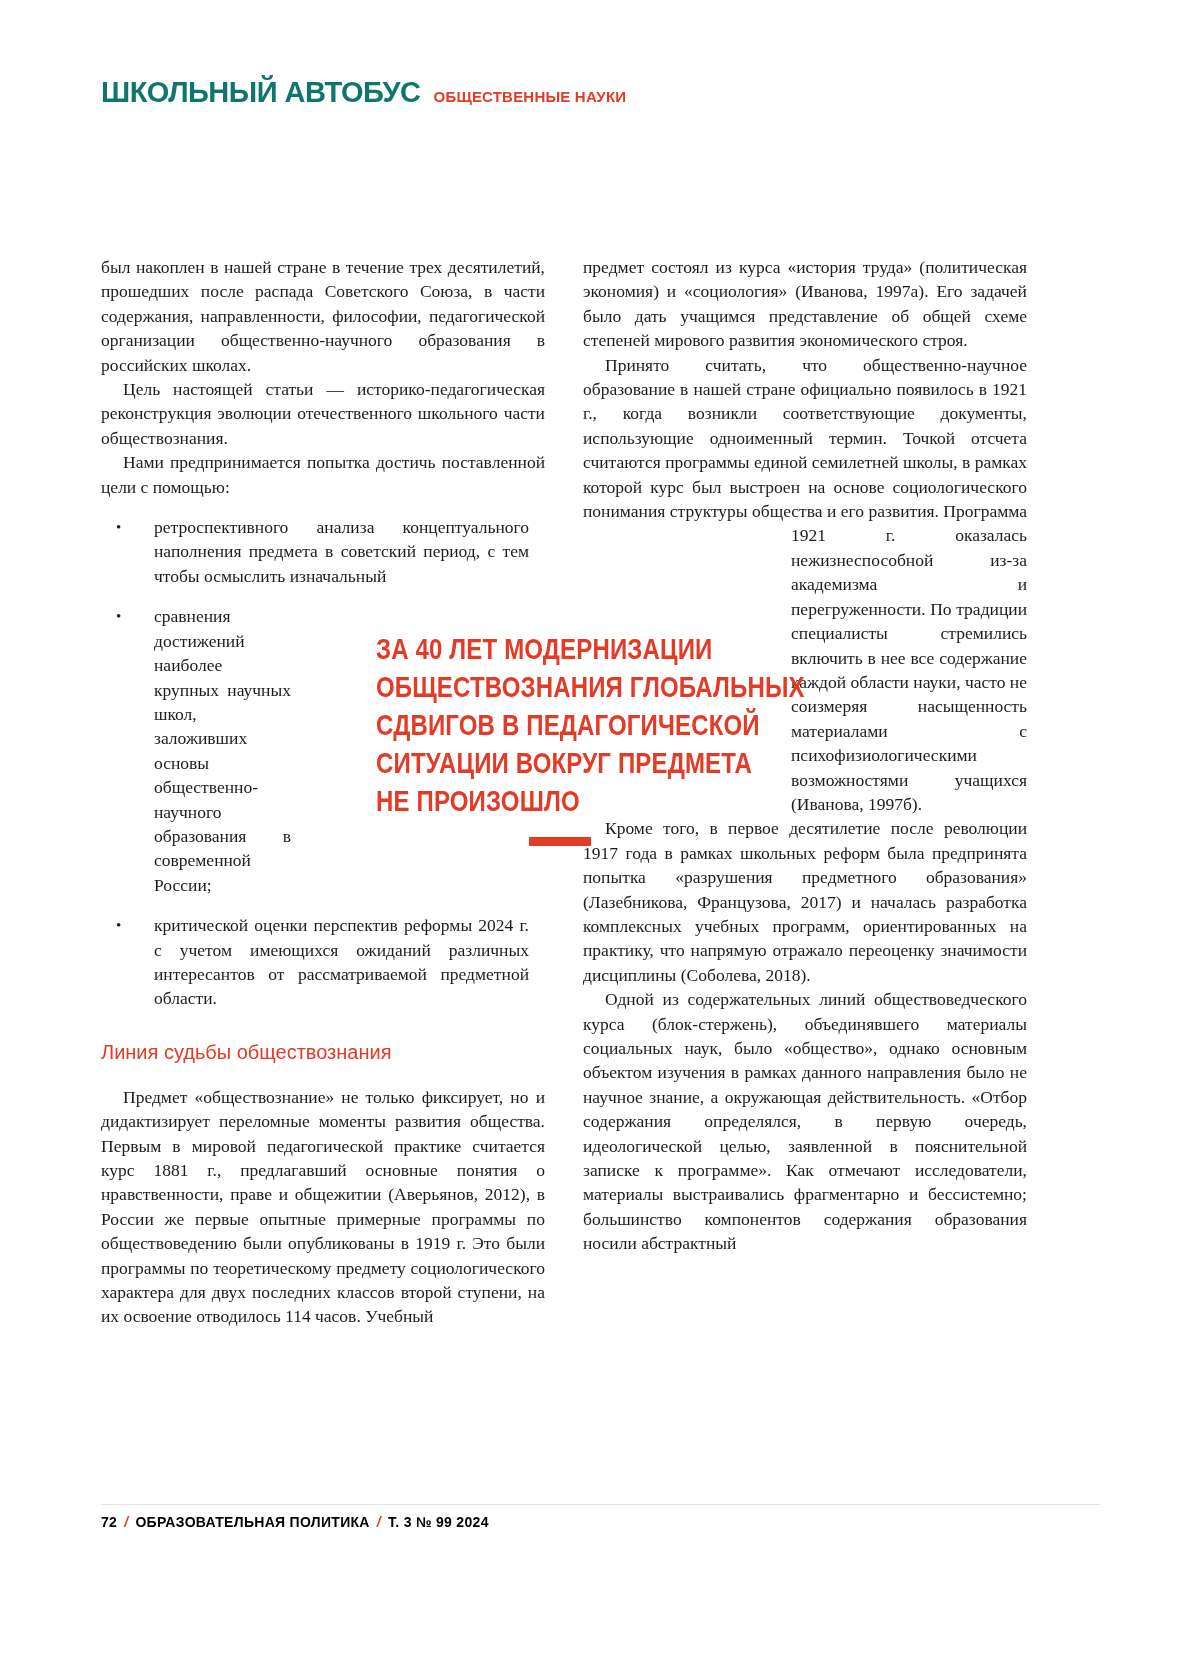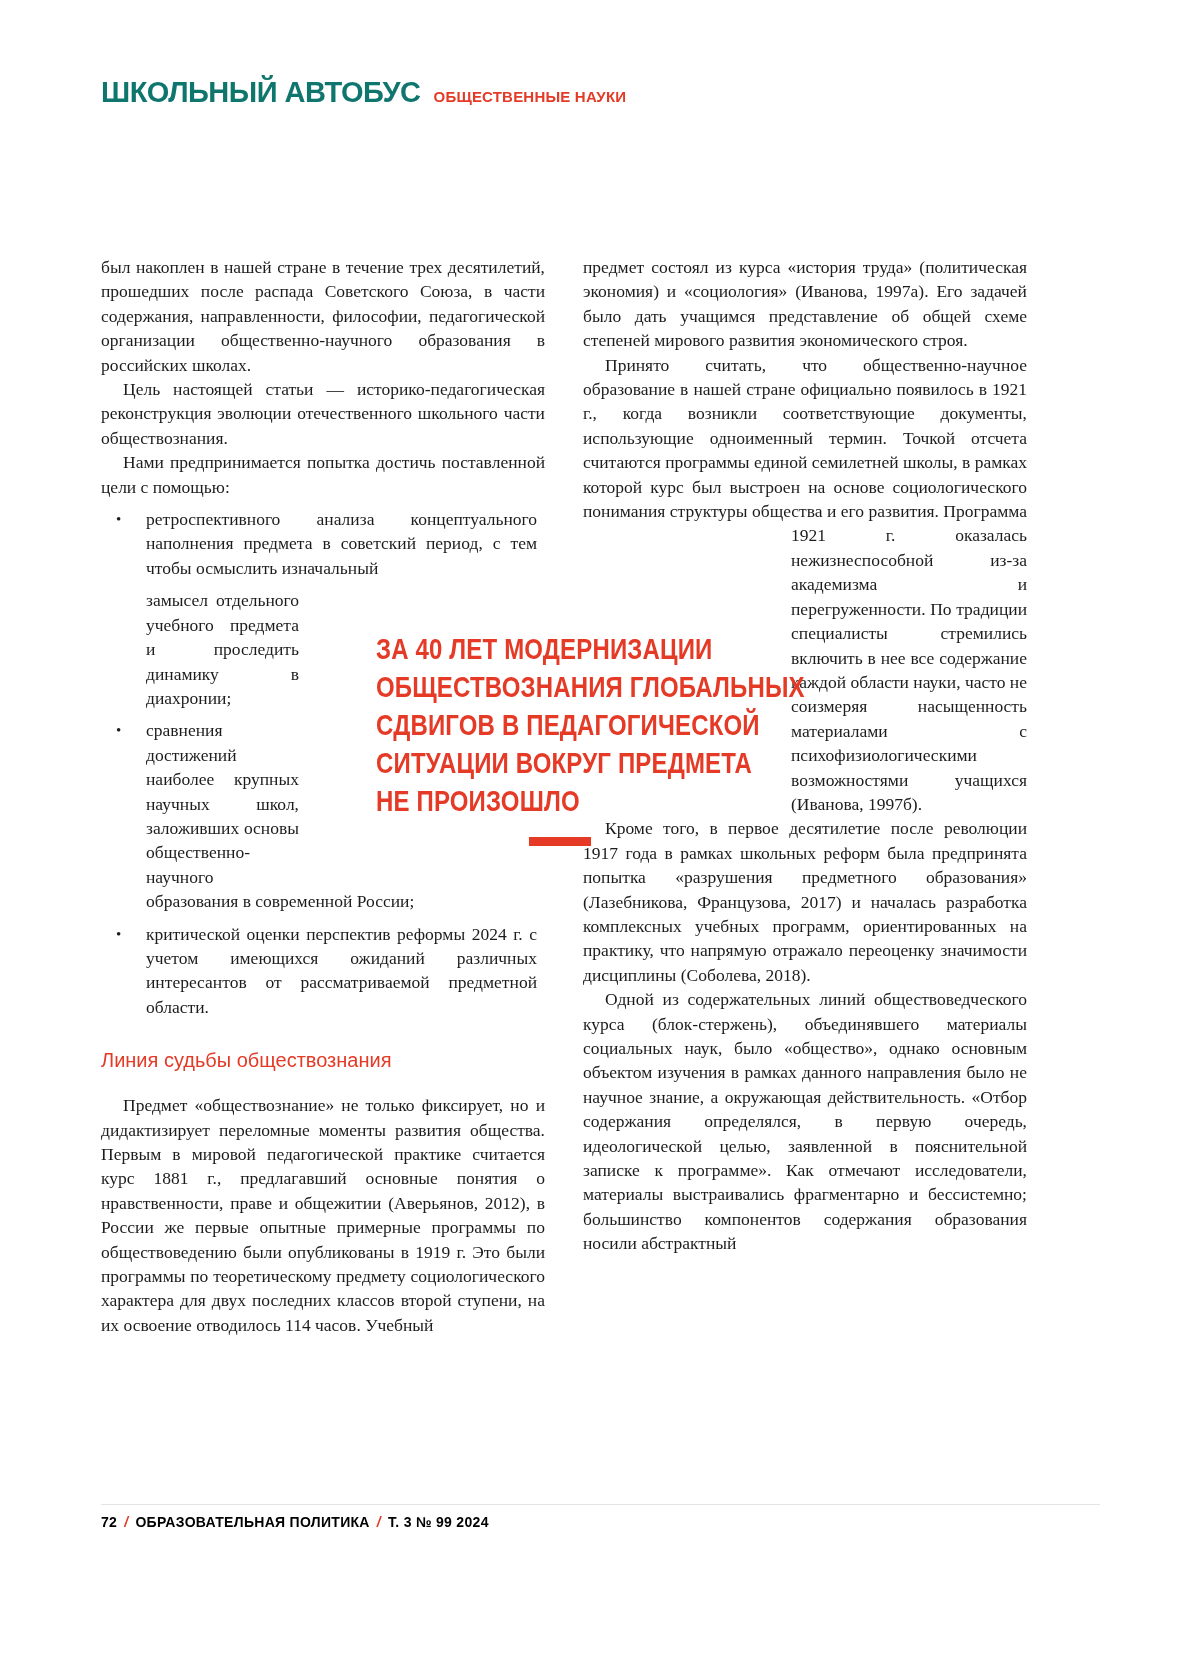--- a/index.html
+++ b/index.html
@@ -48,21 +48,21 @@
     line-height: 24.4px;
     text-align: justify;
   }
   .para { margin: 0; }
   .para.indent { text-indent: 22px; }
   .para.flush-last { text-align-last: justify; }
 
   
   .bullet { position: relative; padding-left: 37px; }
   .marker { position: absolute; left: 15px; top: 0; font-size: 15px; }
-  .btext { margin: 8px; }
+  .btext { margin: 16px; }
 
   
   .spacer-l { float: right; width: 238px; height: 284px; }
   .spacer-r { float: left; width: 208px; height: 286px; }
 
   
   .subhead {
     font-family: "Liberation Sans", sans-serif;
     font-weight: 400;
     font-size: 20px;
@@ -131,21 +131,21 @@
   <div class="columns">
 
     <div class="col">
       <p class="para">был накоплен в нашей стране в течение трех десятилетий, прошедших после распада Советского Союза, в части содержания, направленности, философии, педагогической организации общественно-научного образования в российских школах.</p>
       <p class="para indent">Цель настоящей статьи — историко-педагогическая реконструкция эволюции отечественного школьного части обществознания.</p>
       <p class="para indent">Нами предпринимается попытка достичь поставленной цели с помощью:</p>
 
       <div class="bullet">
         <span class="marker">•</span>
         <div class="btext">ретроспективного анализа концептуального наполнения предмета в советский период, с тем чтобы осмыслить изначальный</div>
-        <div class="btext"><span class="spacer-l"></span><span>замысел отдельного учебного предмета и проследить динамику в диахронии;</span></div>
+        <div class="btext"><span class="spacer-l"></span></div>
       </div>
 
       <div class="bullet">
         <span class="marker">•</span>
         <div class="btext">сравнения достижений наиболее крупных научных школ, заложивших основы общественно-научного образования в современной России;</div>
       </div>
 
       <div class="bullet">
         <span class="marker">•</span>
         <div class="btext">критической оценки перспектив реформы 2024 г. с учетом имеющихся ожиданий различных интересантов от рассматриваемой предметной области.</div>

